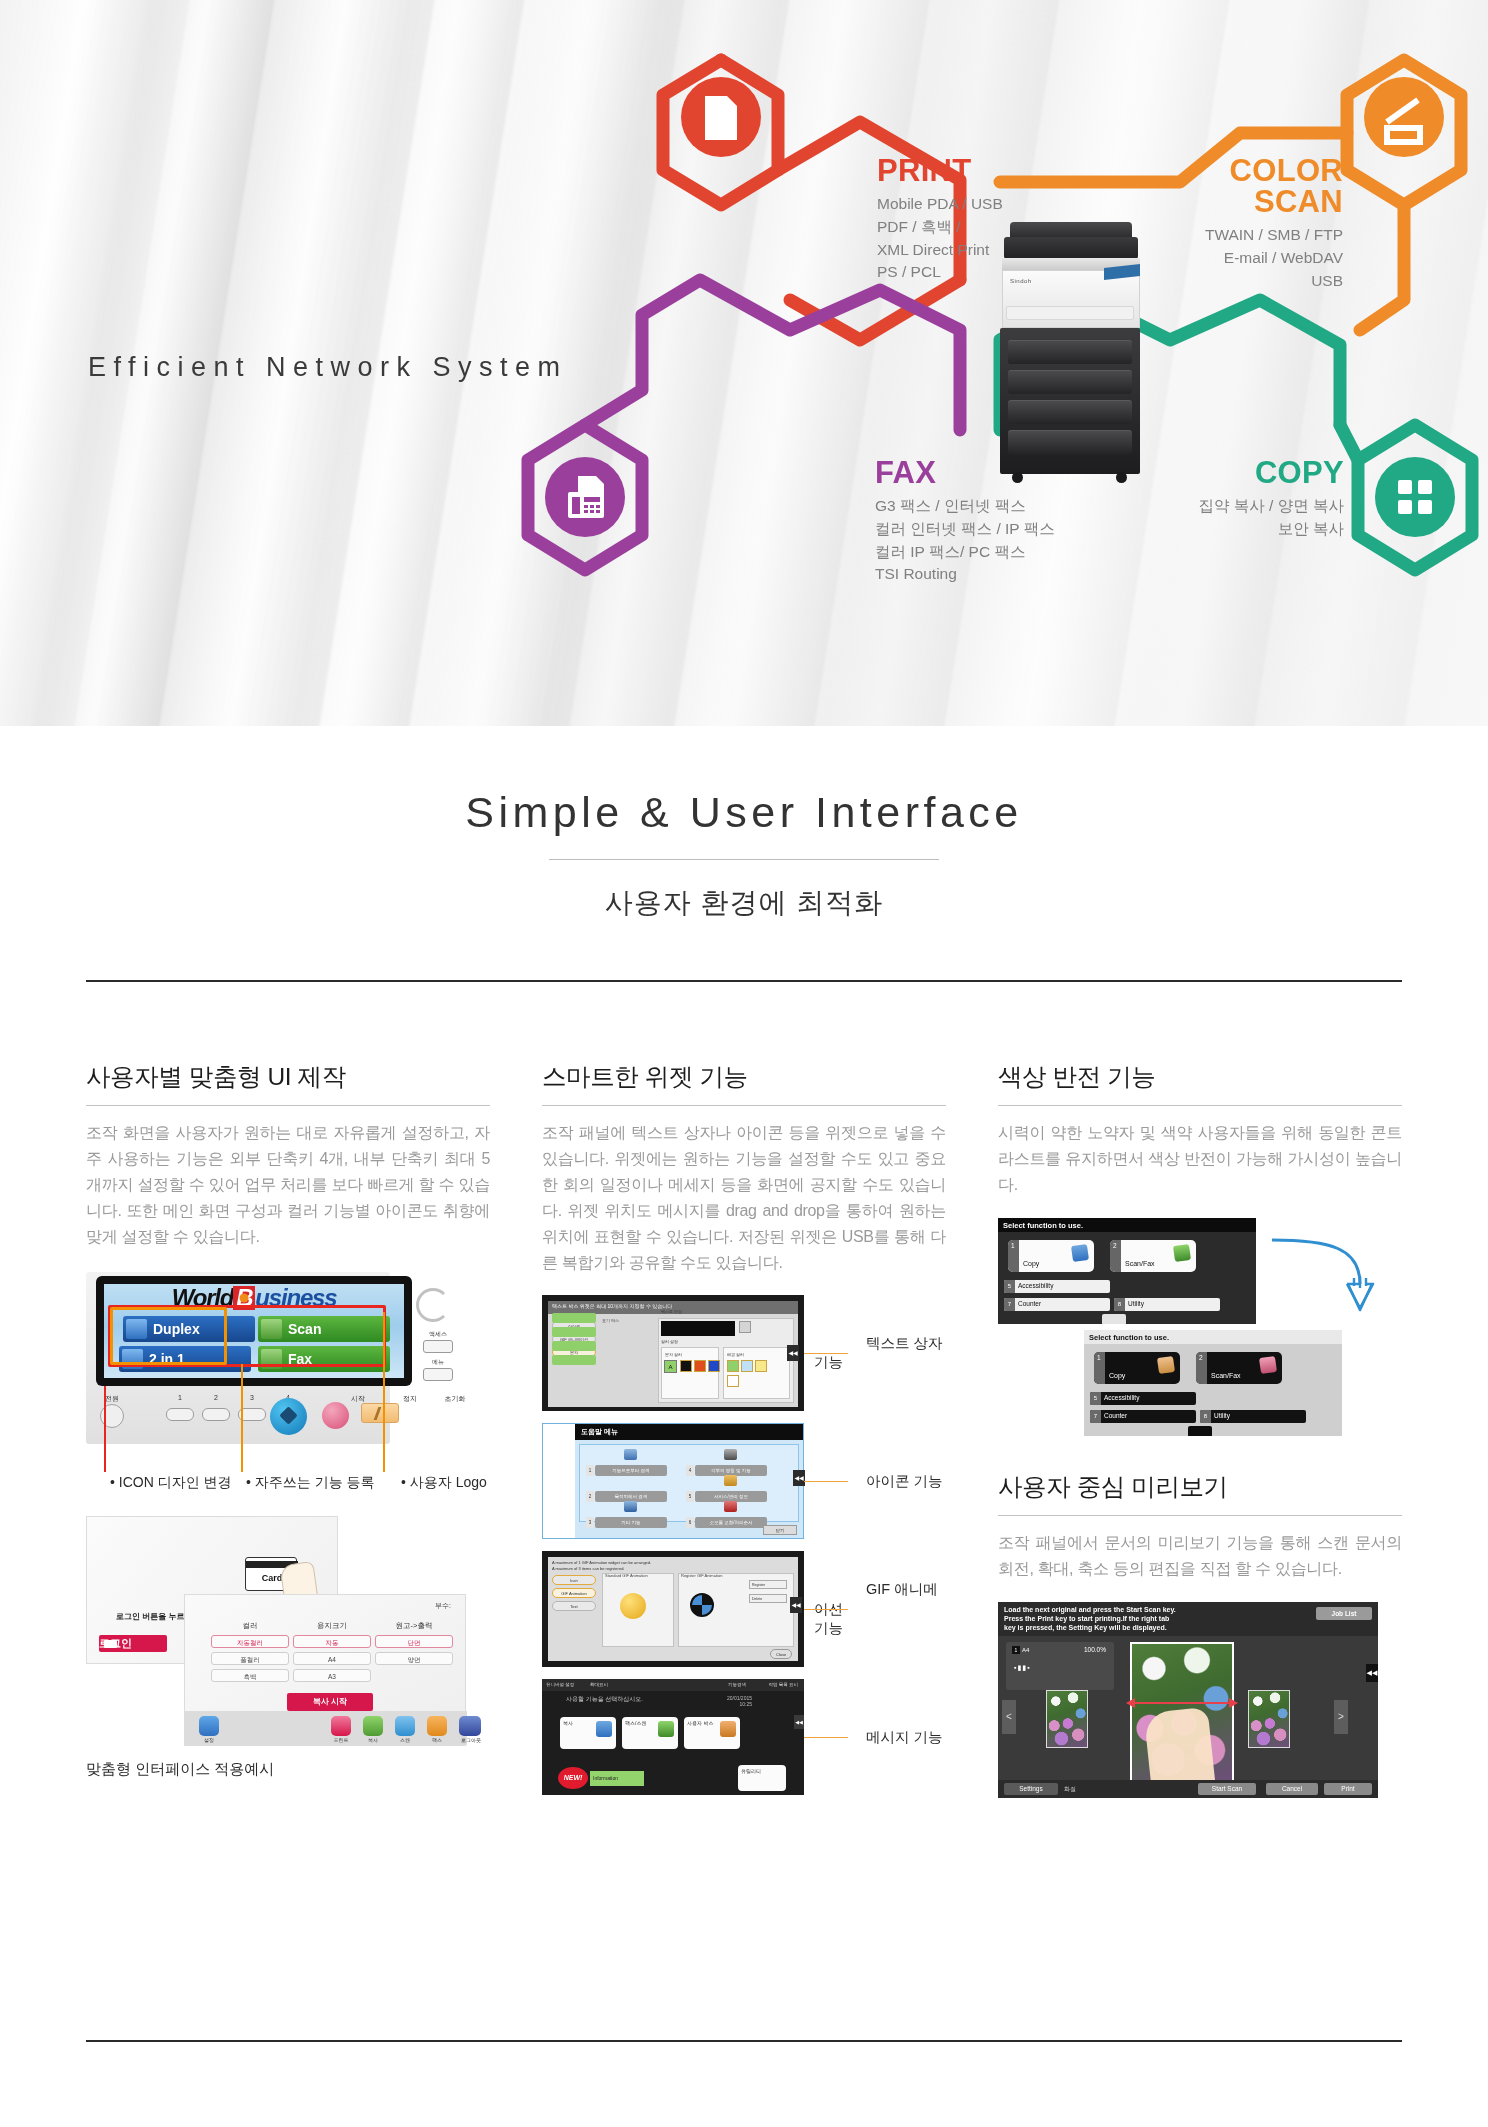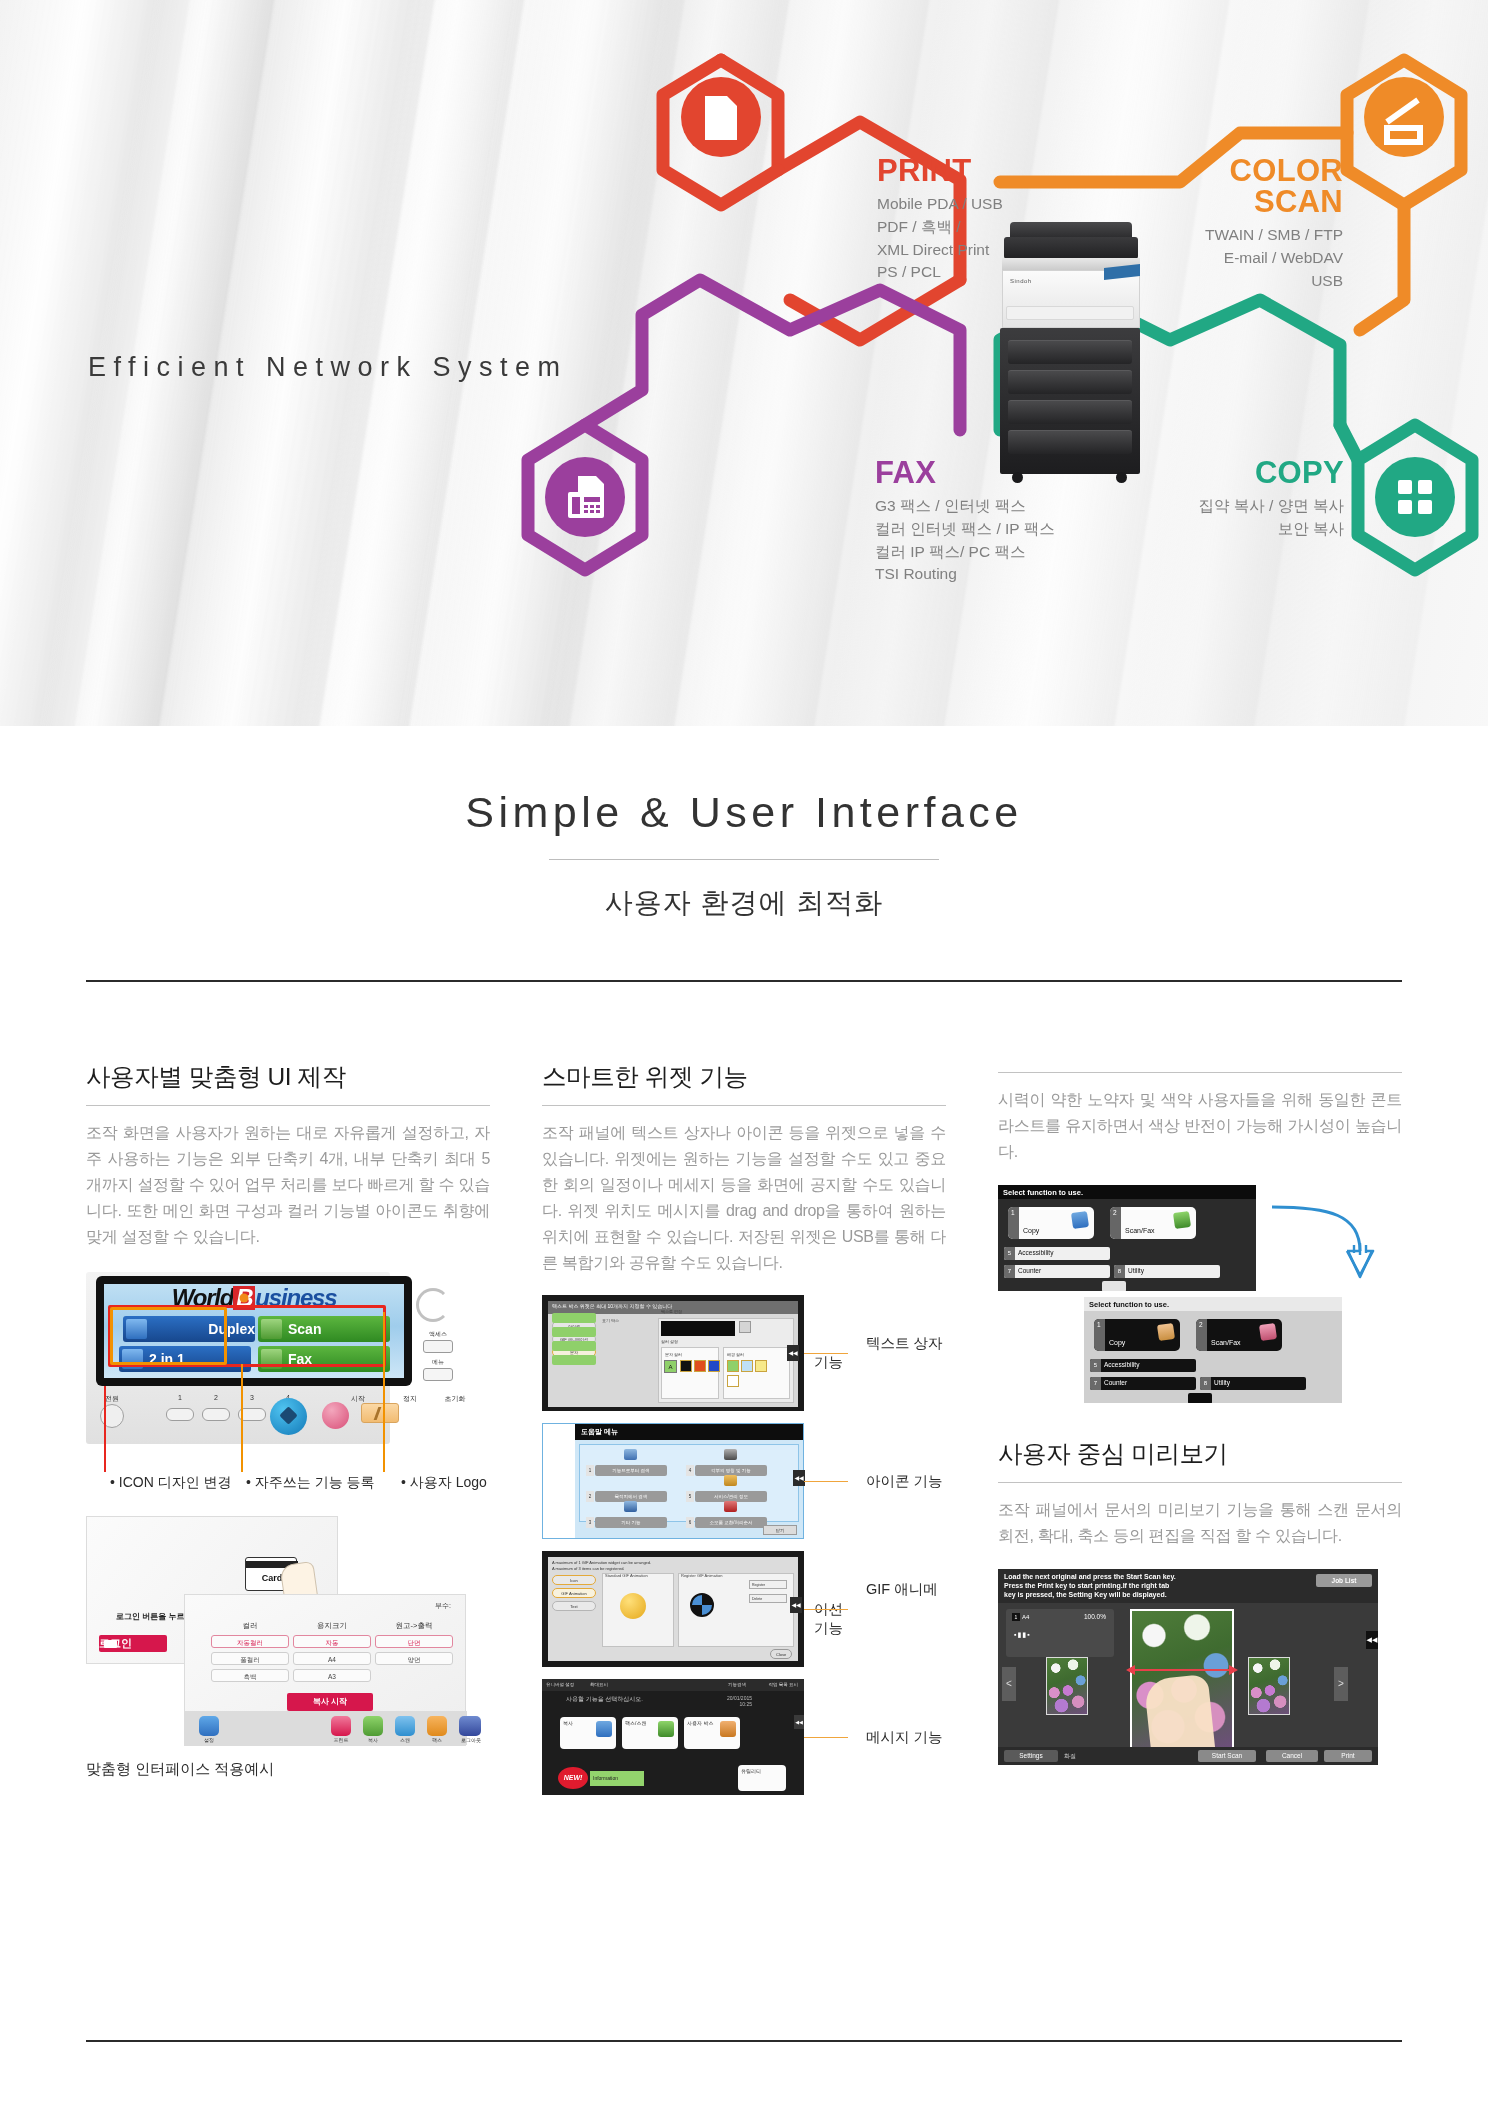--- a/index.html
+++ b/index.html
@@ -125,21 +125,21 @@
   .cp-tile {
     position:absolute; width:132px; height:26px; border-radius:3px;
     color:#fff; font-size:14px; font-weight:700; line-height:26px;
     padding-left:30px; overflow:hidden;
   }
   .cp-tile .ic{position:absolute;left:3px;top:3px;width:21px;height:20px;border-radius:2px;}
   .cp-tile.blue{background:linear-gradient(180deg,#2b6fc4,#17478d);}
   .cp-tile.blue .ic{background:linear-gradient(180deg,#7fb8ef,#2f6fbf);}
   .cp-tile.green{background:linear-gradient(180deg,#5cb63f,#2f8a22);}
   .cp-tile.green .ic{background:linear-gradient(180deg,#9ed57f,#4f9b33);}
-  .t1{left:7px;top:2px;text-align:right;} .t2{left:3px;top:32px;}
+  .t1{left:7px;top:2px;} .t2{left:3px;top:32px;}
   .t3{left:142px;top:2px;} .t4{left:142px;top:32px;}
   .cp-redbox {position:absolute;left:12px;top:29px;width:278px;height:62px;border:3px solid #e8261f;border-radius:2px;}
   .cp-orangebox{position:absolute;left:14px;top:31px;width:117px;height:58px;border:3px solid #f29200;border-radius:2px;}
 
   .cp-touch{position:absolute;left:330px;top:16px;width:34px;height:34px;opacity:.45;}
   .cp-touch::before{content:"";position:absolute;inset:0;border:3px solid #777;border-radius:50%;border-right-color:transparent;}
   .cp-side-btn{position:absolute;width:30px;height:13px;border:1px solid #9a9a9a;border-radius:3px;background:#f5f5f5;}
   .cp-side-lbl{position:absolute;font-size:6px;color:#333;width:44px;text-align:center;}
   .cp-btnrow{position:absolute;left:0;top:118px;width:380px;height:50px;}
   .cp-num{position:absolute;width:28px;height:13px;border:1px solid #9d9d9d;border-radius:6px;background:#f2f2f2;top:18px;}
@@ -669,20 +669,21 @@
         <div class="wcall">
           <span class="wlead"></span>
           <span class="wtxt" style="white-space:pre-line">메시지 기능</span>
         </div>
       </div>
 
     </div>
   </div>
 
   <div class="col">
+    <div class="sec-head">색상 반전 기능</div>
     <div class="sec-rule"></div>
     <div class="sec-body">시력이 약한 노약자 및 색약 사용자들을 위해 동일한 콘트라스트를 유지하면서 색상 반전이 가능해 가시성이 높습니다.</div>
 
     <div class="inv-wrap">
 
       <div class="inv-shot a">
         <div class="hd">Select function to use.</div>
         <div class="stage">
           <div class="inv-tile it-a">
             <span class="n">1</span>

